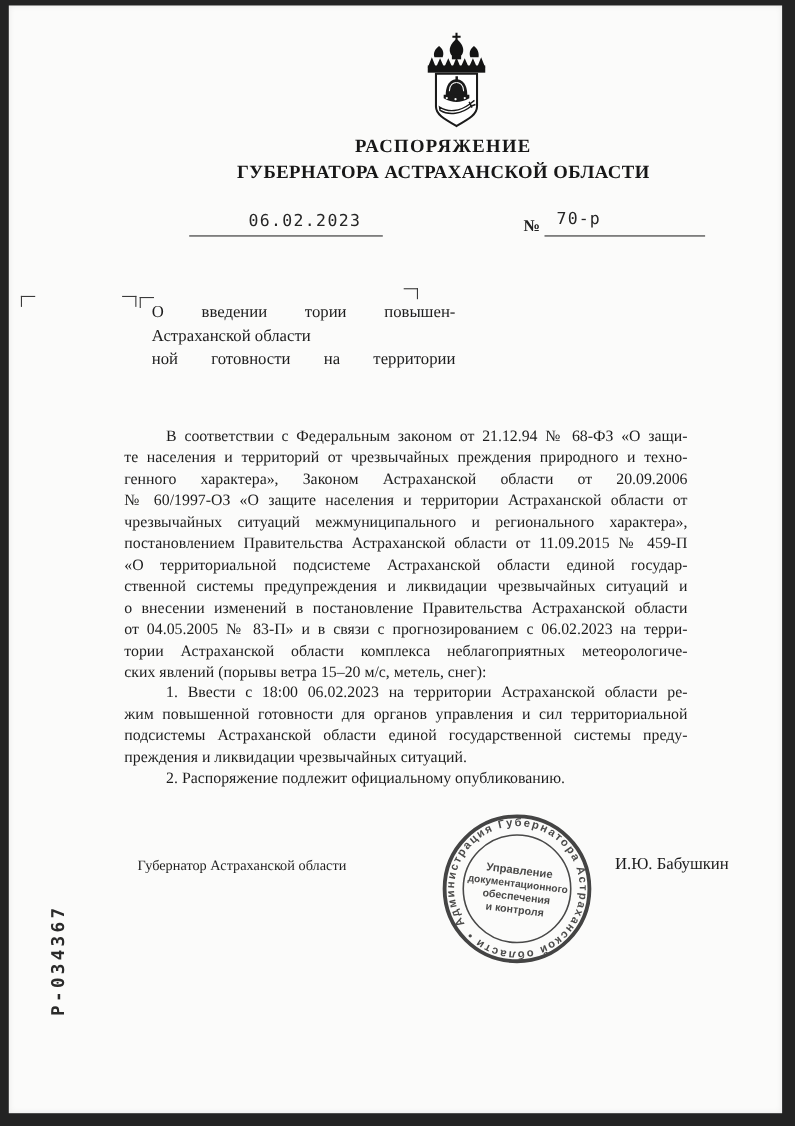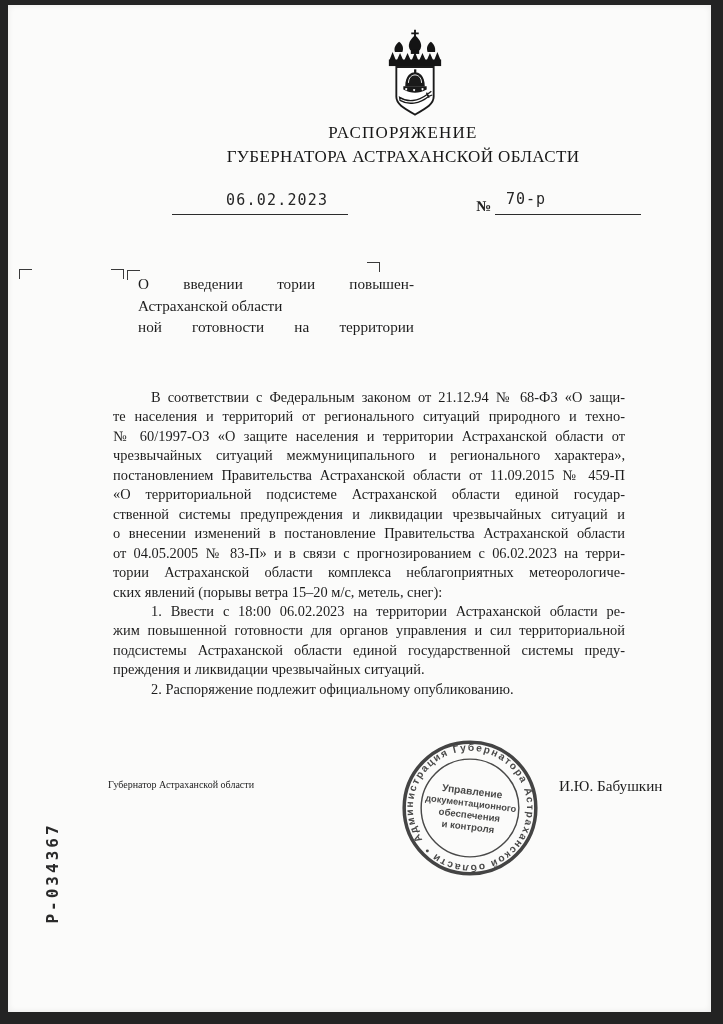--- a/index.html
+++ b/index.html
@@ -11,21 +11,21 @@
   }
   .page{
     position:absolute;left:8px;top:5px;width:703px;height:1007px;
     background:#fbfbfa;
     box-shadow:inset 0 0 6px rgba(0,0,0,.08);
   }
   
   .emblem{position:absolute;left:379px;top:24px;width:56px;height:90px;}
   .titles{
     position:absolute;left:135px;top:116px;width:520px;
-    text-align:center;font-weight:normal;font-size:17px;line-height:23.5px;
+    text-align:center;font-weight:bold;font-size:17px;line-height:23.5px;
     color:#171717;
   }
   .titles .t1{letter-spacing:1.2px;}
   .titles .t2{letter-spacing:0.4px;}
   .date-text{
     position:absolute;left:186px;top:186px;
     font-family:"DejaVu Sans Mono", monospace;font-size:15px;letter-spacing:1.2px;color:#262626;margin-left:32px;
   }
   .date-line{position:absolute;left:164px;top:209px;width:176px;border-bottom:1.6px solid #2c2c2c;}
   .num-sign{position:absolute;left:468px;top:193px;font-size:15px;font-weight:bold;color:#222;}
@@ -51,21 +51,21 @@
   .bodytext{
     position:absolute;left:105px;top:383px;width:512px;
     font-size:14.4px;line-height:19.45px;color:#1c1c1c;
   }
   .textline{
     text-align:justify;text-align-last:justify;white-space:nowrap;
   }
   .textline.end{text-align-last:left;}
   .textline.indent{text-indent:38px;}
   
-  .sig-title{position:absolute;left:100px;top:774px;font-size:10px;color:#1c1c1c;}
+  .sig-title{position:absolute;left:117px;top:774px;font-size:13px;color:#1c1c1c;}
   .sig-name{position:absolute;left:551px;top:772px;font-size:15.2px;color:#1c1c1c;}
   .stamp{position:absolute;left:390px;top:731px;width:144px;height:144px;opacity:.92;}
   
   .vcode{
     position:absolute;left:-15px;top:848px;width:120px;height:40px;
     transform:rotate(-90deg);
     text-align:center;line-height:40px;
     font-family:"DejaVu Sans Mono", monospace;font-size:16px;letter-spacing:3px;
     color:#2a2a2a;font-weight:bold;
   }
@@ -117,21 +117,22 @@
   <div class="mark tr mark-d"></div>
 
   <div class="subject">
       <div class="textline">О введении тории повышен-</div>
       <div class="textline end">Астраханской области</div>
       <div class="textline">ной готовности на территории</div>
     </div>
 
   <div class="bodytext">
       <div class="textline indent">В соответствии с Федеральным законом от 21.12.94 № 68-ФЗ «О защи-</div>
-      <div class="textline">те населения и территорий от регионального ситуаций природного и техно-</div>
+      <div class="textline">те населения и территорий от чрезвычайных преждения природного и техно-</div>
+      <div class="textline">генного характера», Законом Астраханской области от 20.09.2006</div>
       <div class="textline">№ 60/1997-ОЗ «О защите населения и территории Астраханской области от</div>
       <div class="textline">чрезвычайных ситуаций межмуниципального и регионального характера»,</div>
       <div class="textline">постановлением Правительства Астраханской области от 11.09.2015 № 459-П</div>
       <div class="textline">«О территориальной подсистеме Астраханской области единой государ-</div>
       <div class="textline">ственной системы предупреждения и ликвидации чрезвычайных ситуаций и</div>
       <div class="textline">о внесении изменений в постановление Правительства Астраханской области</div>
       <div class="textline">от 04.05.2005 № 83-П» и в связи с прогнозированием с 06.02.2023 на терри-</div>
       <div class="textline">тории Астраханской области комплекса неблагоприятных метеорологиче-</div>
       <div class="textline end">ских явлений (порывы ветра 15–20 м/с, метель, снег):</div>
       <div class="textline indent">1. Ввести с 18:00 06.02.2023 на территории Астраханской области ре-</div>

